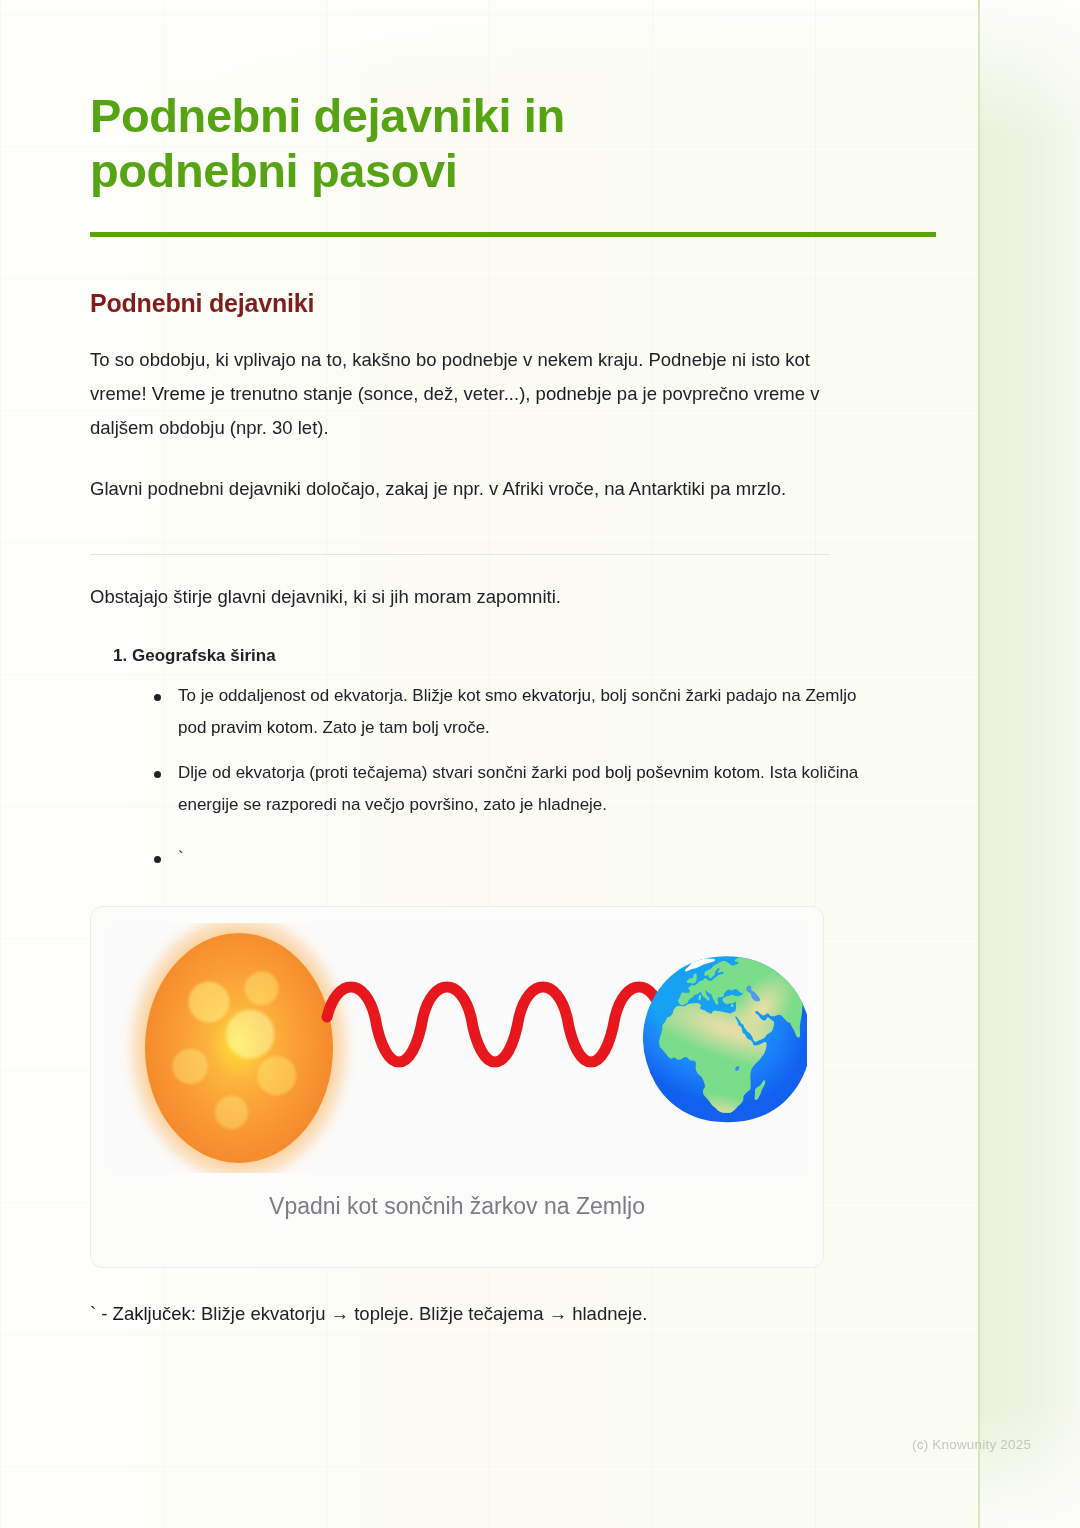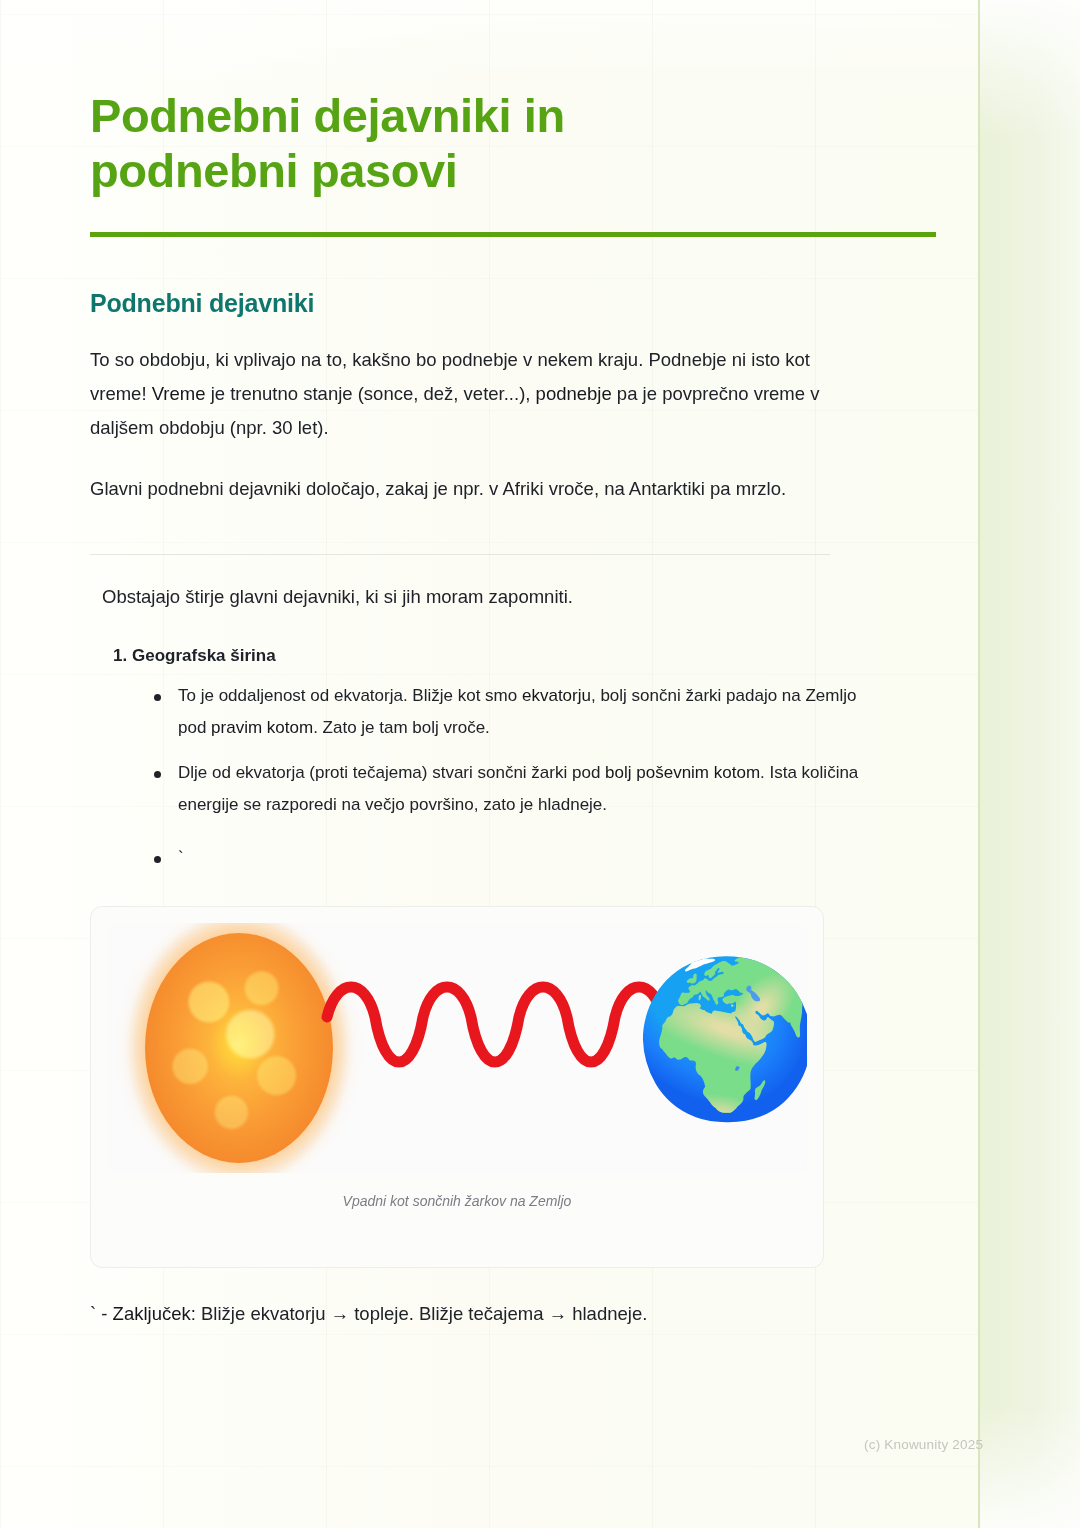--- a/index.html
+++ b/index.html
@@ -89,37 +89,37 @@
     width: 846px;
     height: 5px;
     background: #5da30f;
   }
 
   
   .h2 {
     margin: 0;
     font-size: 25px;
     font-weight: bold;
-    color: #0f766e;
+    color: #7f1d1d;
     letter-spacing: -0.2px;
   }
   .h2.first { margin-top: 52px; }
   .h2.second { margin-top: 44px; }
 
   
   p.body {
     margin: 0;
     color: #20222a;
     font-size: 18.5px;
     line-height: 1.85;
     max-width: 760px;
   }
   p.body.p1 { margin-top: 25px; }
   p.body.p2 { margin-top: 26px; }
-  p.body.p3 { margin-top: 25px; margin-left: 12px; }
+  p.body.p3 { margin-top: 25px; }
   b, strong { font-weight: normal; color: #15171d; }
 
   
   .divider {
     margin-top: 48px;
     width: 740px;
     height: 1px;
     background: #e6e6e0;
   }
 
@@ -181,22 +181,21 @@
     border-radius: 10px;
     position: relative;
     overflow: hidden;
   }
   .figure-caption {
     position: absolute;
     left: 0;
     right: 0;
     top: 286px;
     text-align: center;
-    font-style: italic;
-    font-size: 14px;
+    font-size: 23px;
     color: #7a7d85;
   }
 
   
   .sun-wrap {
     position: absolute;
     left: 24px;
     top: -8px;
     width: 216px;
     height: 266px;
@@ -264,21 +263,21 @@
     margin: 0;
     padding-top: 30px;
     color: #20222a;
     font-size: 18.5px;
     line-height: 1.7;
   }
 
   
   .watermark {
     position: absolute;
-    left: 864px;
+    left: 912px;
     top: 1437px;
     font-size: 13.5px;
     color: #c3c7bd;
     letter-spacing: 0.2px;
     white-space: nowrap;
   }
 </style>
 </head>
 <body>
 

